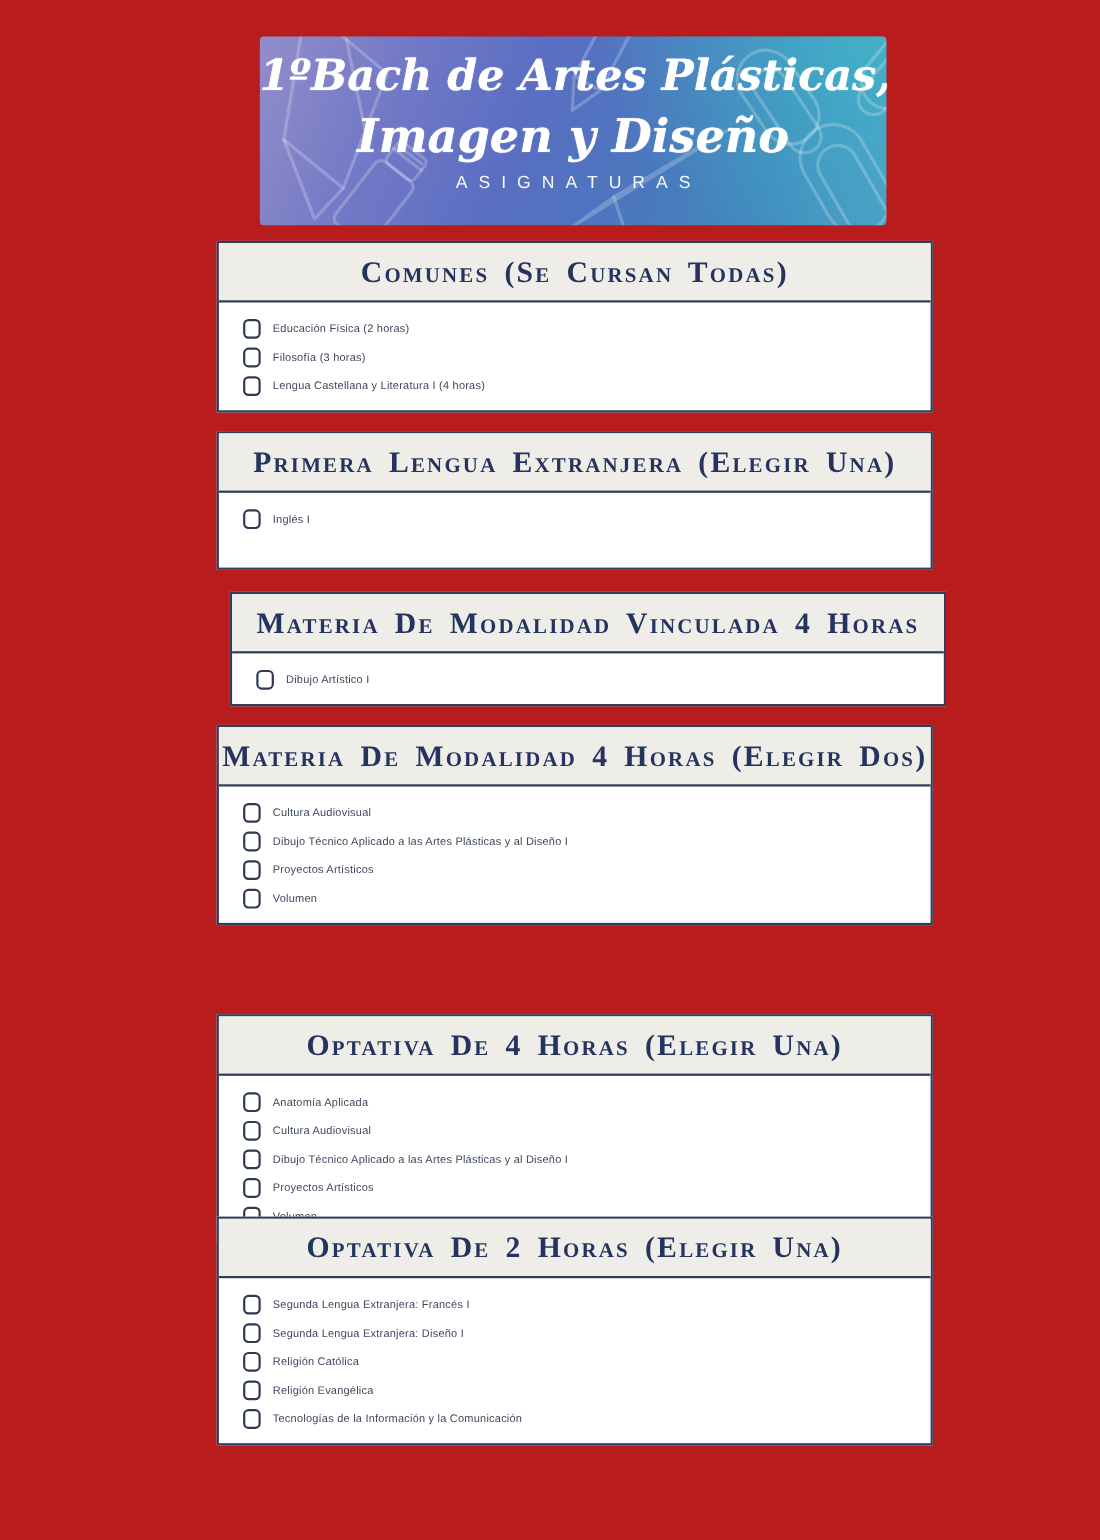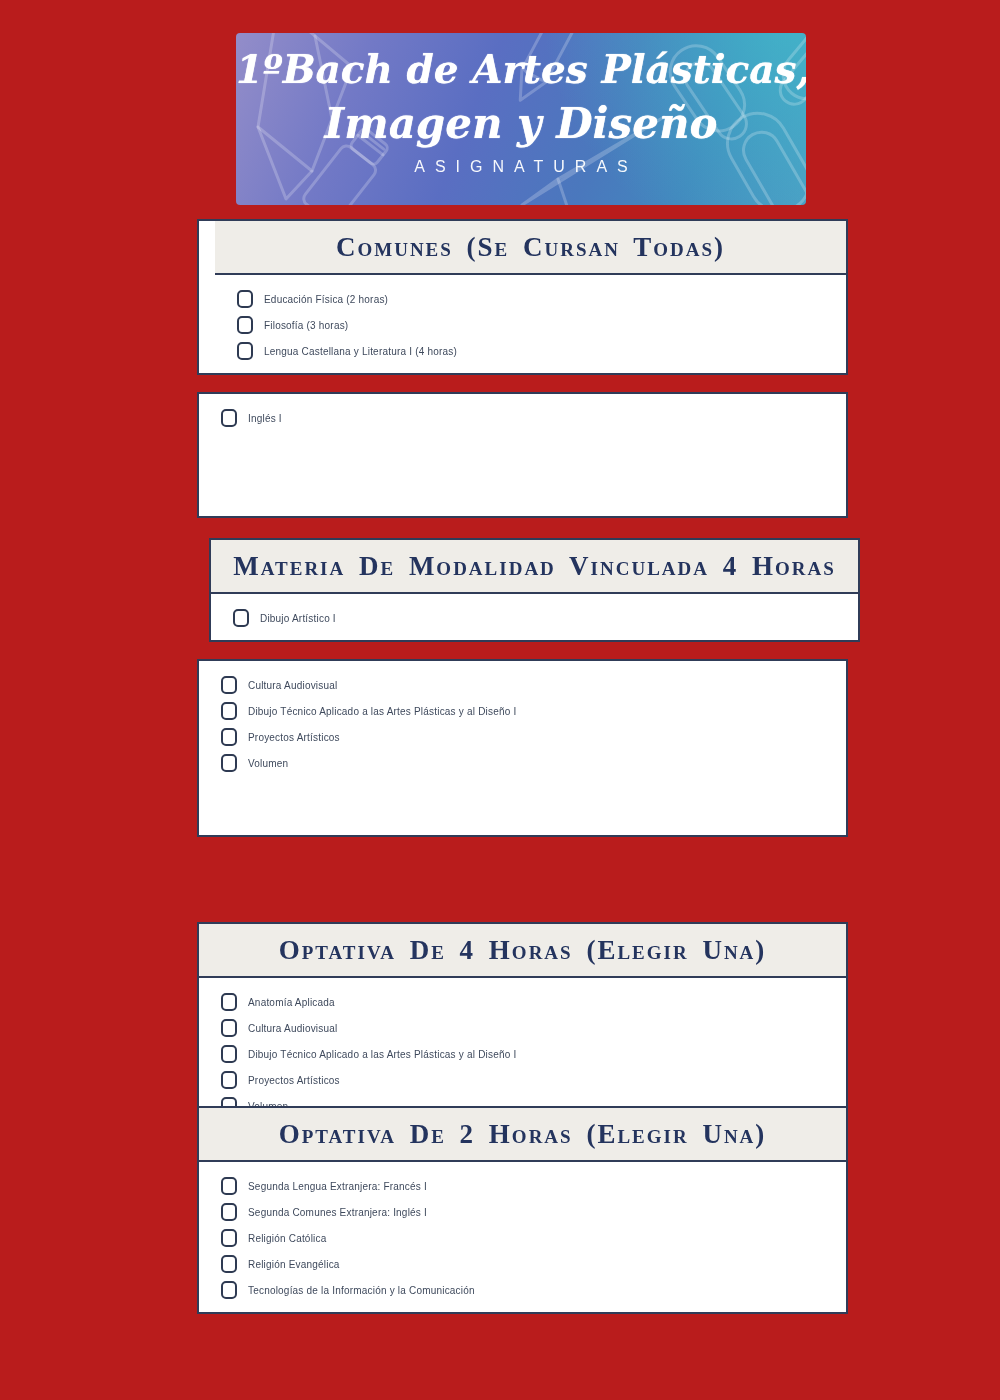--- a/index.html
+++ b/index.html
@@ -91,21 +91,21 @@
     margin-right: 11px;
   }
   .item-label {
     font-size: 10px;
     color: #3e495c;
     letter-spacing: 0.2px;
     white-space: nowrap;
   }
 
   
-  #sec0 { top: 219px; min-height: 153px; padding-left: 16px; }
+  #sec0 { top: 219px; min-height: 153px; }
   #sec1 { top: 392px; min-height: 126px; }
   #sec2 { top: 538px; min-height: 100px; margin-left: 12px; }
   #sec3 { top: 659px; min-height: 178px; }
   #sec4 { top: 884px; min-height: 202px; margin-top: 38px; }
   #sec5 { top: 1106px; min-height: 204px; }
 </style>
 </head>
 <body>
 
 <div class="page">
@@ -164,20 +164,23 @@
         <span class="item-label">Filosofía (3 horas)</span>
       </div>
       <div class="item-row">
         <span class="checkbox"></span>
         <span class="item-label">Lengua Castellana y Literatura I (4 horas)</span>
       </div>
     </div>
   </div>
 
   <div class="section" id="sec1">
+    <div class="section-header">
+      <span class="section-title">Primera Lengua Extranjera (Elegir Una)</span>
+    </div>
     <div class="section-body">
       <div class="item-row">
         <span class="checkbox"></span>
         <span class="item-label">Inglés I</span>
       </div>
     </div>
   </div>
 
   <div class="section" id="sec2">
     <div class="section-header">
@@ -185,20 +188,23 @@
     </div>
     <div class="section-body">
       <div class="item-row">
         <span class="checkbox"></span>
         <span class="item-label">Dibujo Artístico I</span>
       </div>
     </div>
   </div>
 
   <div class="section" id="sec3">
+    <div class="section-header">
+      <span class="section-title">Materia De Modalidad 4 Horas (Elegir Dos)</span>
+    </div>
     <div class="section-body">
       <div class="item-row">
         <span class="checkbox"></span>
         <span class="item-label">Cultura Audiovisual</span>
       </div>
       <div class="item-row">
         <span class="checkbox"></span>
         <span class="item-label">Dibujo Técnico Aplicado a las Artes Plásticas y al Diseño I</span>
       </div>
       <div class="item-row">
@@ -244,21 +250,21 @@
     <div class="section-header">
       <span class="section-title">Optativa De 2 Horas (Elegir Una)</span>
     </div>
     <div class="section-body">
       <div class="item-row">
         <span class="checkbox"></span>
         <span class="item-label">Segunda Lengua Extranjera: Francés I</span>
       </div>
       <div class="item-row">
         <span class="checkbox"></span>
-        <span class="item-label">Segunda Comunes Extranjera: Inglés I</span>
+        <span class="item-label">Segunda Lengua Extranjera: Diseño I</span>
       </div>
       <div class="item-row">
         <span class="checkbox"></span>
         <span class="item-label">Religión Católica</span>
       </div>
       <div class="item-row">
         <span class="checkbox"></span>
         <span class="item-label">Religión Evangélica</span>
       </div>
       <div class="item-row">

